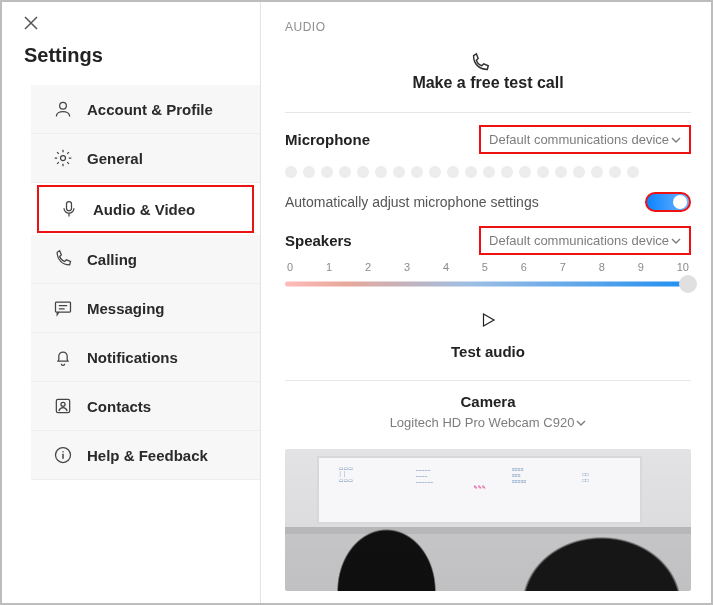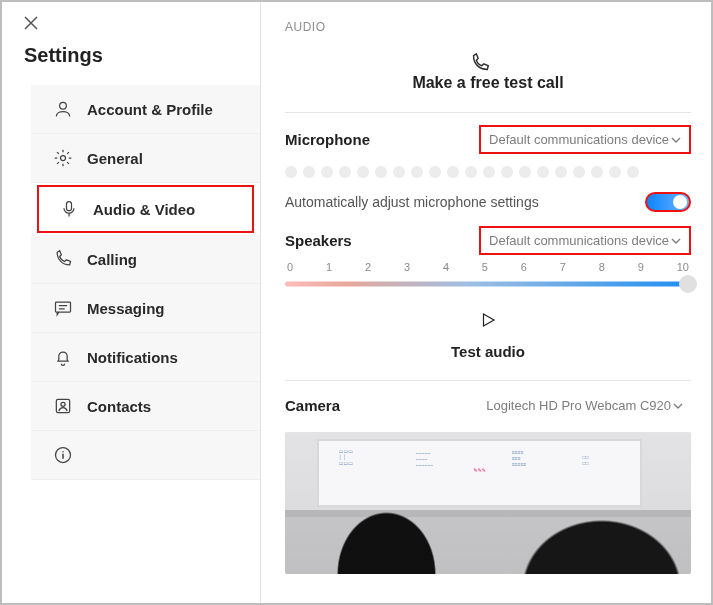--- a/index.html
+++ b/index.html
@@ -41,21 +41,21 @@
   .adjust-row .txt { font-size: 14px; color: #555; }
   .toggle { width: 46px; height: 20px; border-radius: 999px; background: linear-gradient(to right, #0a84ff, #6fb6ff); position: relative; border: 2px solid #e11; }
   .toggle .knob { position: absolute; right: 2px; top: 50%; transform: translateY(-50%); width: 14px; height: 14px; border-radius: 50%; background: #fff; }
   .slider-wrap { margin-top: 6px; }
   .ticks { display: flex; justify-content: space-between; font-size: 11px; color: #8a8a8a; padding: 0 2px; margin-bottom: 4px; }
   .slider { position: relative; height: 14px; }
   .track { position: absolute; left: 0; right: 0; top: 50%; transform: translateY(-50%); height: 5px; border-radius: 3px; background: linear-gradient(to right, #fbb 0%, #e8a89a 15%, #9fbfe3 45%, #1f8ef1 100%); }
   .thumb { position: absolute; right: 0; top: 50%; transform: translate(6px,-50%); width: 18px; height: 18px; border-radius: 50%; background: #e0e0e0; }
   .test-row { display: flex; align-items: center; gap: 14px; margin-top: 20px; font-size: 15px; font-weight: 700; cursor: pointer; flex-direction: column; }
   .video-sec { margin-top: 22px; }
-  .camera-row { display: flex; justify-content: space-between; align-items: center; margin-top: 4px; }
+  .camera-row { display: flex; justify-content: space-between; align-items: center; margin-top: 4px; flex-direction: column; }
   .camera-row .name { font-size: 15px; font-weight: 700; }
   .camera-box {
     margin-top: 14px; height: 142px; border-radius: 2px; overflow: hidden;
     background:
       linear-gradient(rgba(0,0,0,0.05), rgba(0,0,0,0.1)),
       radial-gradient(ellipse 80px 100px at 25% 100%, #111 0%, #111 60%, transparent 62%),
       radial-gradient(ellipse 140px 120px at 78% 110%, #181818 0%, #181818 55%, transparent 57%),
       linear-gradient(#efeef0 0%, #efeef0 55%, #c7c7c9 55%, #c7c7c9 60%, #d6d6d8 60%, #d6d6d8 100%);
     position: relative;
   }
@@ -151,20 +151,21 @@
         <span>Contacts</span>
       </div>
 
       <div class="nav-item">
         <span class="ic">
           <svg viewBox="0 0 24 24" width="20" height="20">
               <circle cx="12" cy="12" r="9" fill="none" stroke="currentColor" stroke-width="1.5"></circle>
               <path d="M12 8h.01M12 11v5" stroke="currentColor" stroke-width="1.8" stroke-linecap="round"></path>
             </svg>
         </span>
+        <span>Help &amp; Feedback</span>
       </div>
     </nav>
   </aside>
 
   <main class="main">
 
     <div class="section-label">AUDIO</div>
 
     <div class="row">
       <span class="ic">

